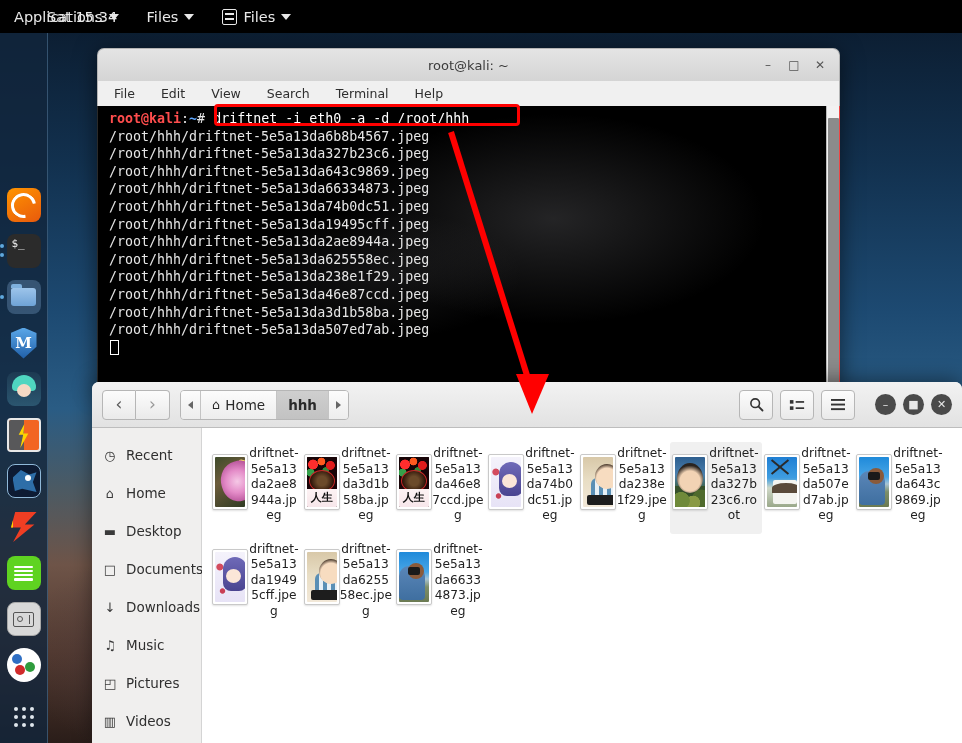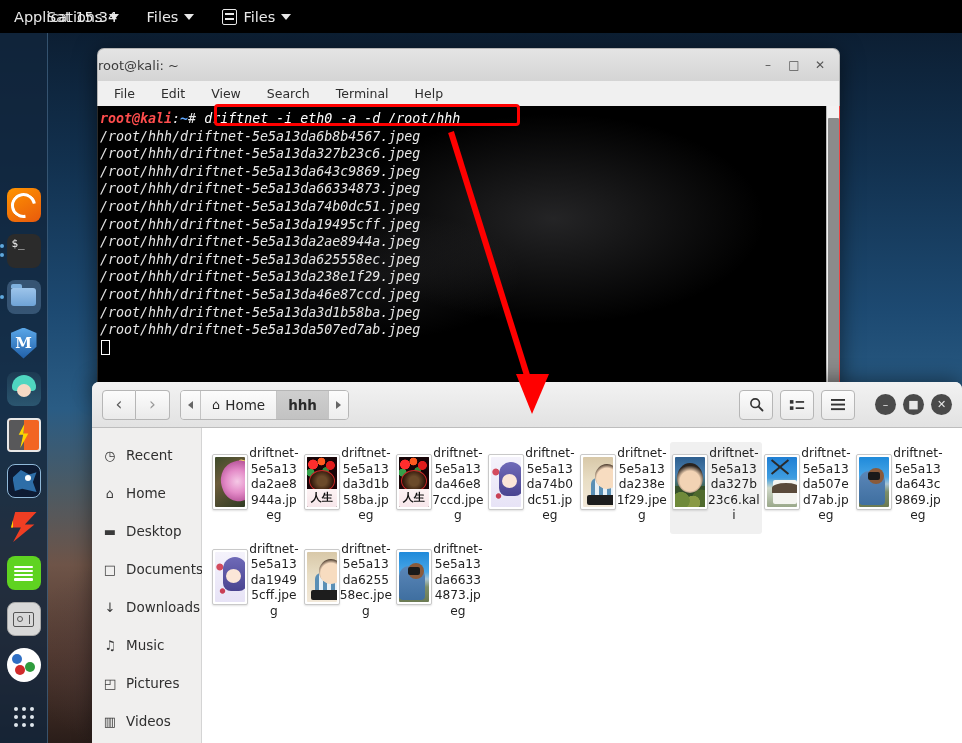--- a/index.html
+++ b/index.html
@@ -144,40 +144,40 @@
     position: absolute; left: 97px; top: 48px; width: 743px; height: 340px;
     z-index: 20; border-radius: 7px 7px 0 0;
     box-shadow: 0 4px 22px rgba(0,0,0,0.55);
   }
   #terminal-titlebar {
     height: 33px; background: linear-gradient(#e4e4e4,#d4d4d4);
     border: 1px solid #b4b4b4; border-bottom: none; border-radius: 7px 7px 0 0;
     display: flex; align-items: center; position: relative;
   }
   #terminal-title {
-    position:absolute; left:0; right:0; 
+    position:absolute; left:0; right:0; text-align:center;
     font-size: 13px; color: #3c3c3c;
   }
   .tw-buttons { position:absolute; right: 8px; display:flex; gap: 4px; }
   .tw-btn {
     width: 22px; height: 22px; border-radius: 50%;
     display:flex; align-items:center; justify-content:center;
     font-size: 12px; color:#555; background: transparent;
   }
   #terminal-menubar {
     height: 25px; background: #f0f0f0; border-left:1px solid #b4b4b4;
     border-right:1px solid #b4b4b4;
     display:flex; align-items:center; padding-left: 8px; gap: 10px;
   }
   .tm-item { font-size: 12.5px; color:#2e2e2e; padding: 2px 8px; }
   #terminal-body {
     height: 282px; background: #000; position: relative; overflow: hidden;
     border-left:1px solid #2a2a2a; border-right:7px solid #ef4444;
-    padding: 4px 0 0 2px;
-    font-family: "DejaVu Sans Mono", monospace; font-size: 13.3px; line-height: 17.6px; font-style: italic;
+    padding: 4px 0 0 11px;
+    font-family: "DejaVu Sans Mono", monospace; font-size: 13.3px; line-height: 17.6px;
   }
   #terminal-body:before {
     content:""; position:absolute; inset:0;
     background:
       radial-gradient(ellipse 300px 150px at 62% 40%, rgba(120,120,125,0.30), rgba(0,0,0,0) 70%),
       radial-gradient(ellipse 200px 90px at 38% 60%, rgba(90,90,95,0.22), rgba(0,0,0,0) 72%);
     pointer-events:none;
   }
   .t-line { color: #e6e6e6; white-space: pre; position: relative; z-index:1; }
   .t-user { color: #ff4d4d; font-weight: bold; }
@@ -657,21 +657,21 @@
             </div>
             <div class="fname">driftnet-5e5a13da238e1f29.jpeg</div>
           </div>
           <div class="file-item selected">
             <div class="thumb">
               <div class="img art-portrait">
                 <span class="foliage"></span>
                 <span class="head"></span>
               </div>
             </div>
-            <div class="fname">driftnet-5e5a13da327b23c6.kali</div>
+            <div class="fname">driftnet-5e5a13da327b23c6.root</div>
           </div>
           <div class="file-item">
             <div class="thumb">
               <div class="img art-windmill">
                 <span class="house"></span>
                 <span class="roof"></span>
                 <span class="blade"></span>
                 <span class="blade2"></span>
               </div>
             </div>

